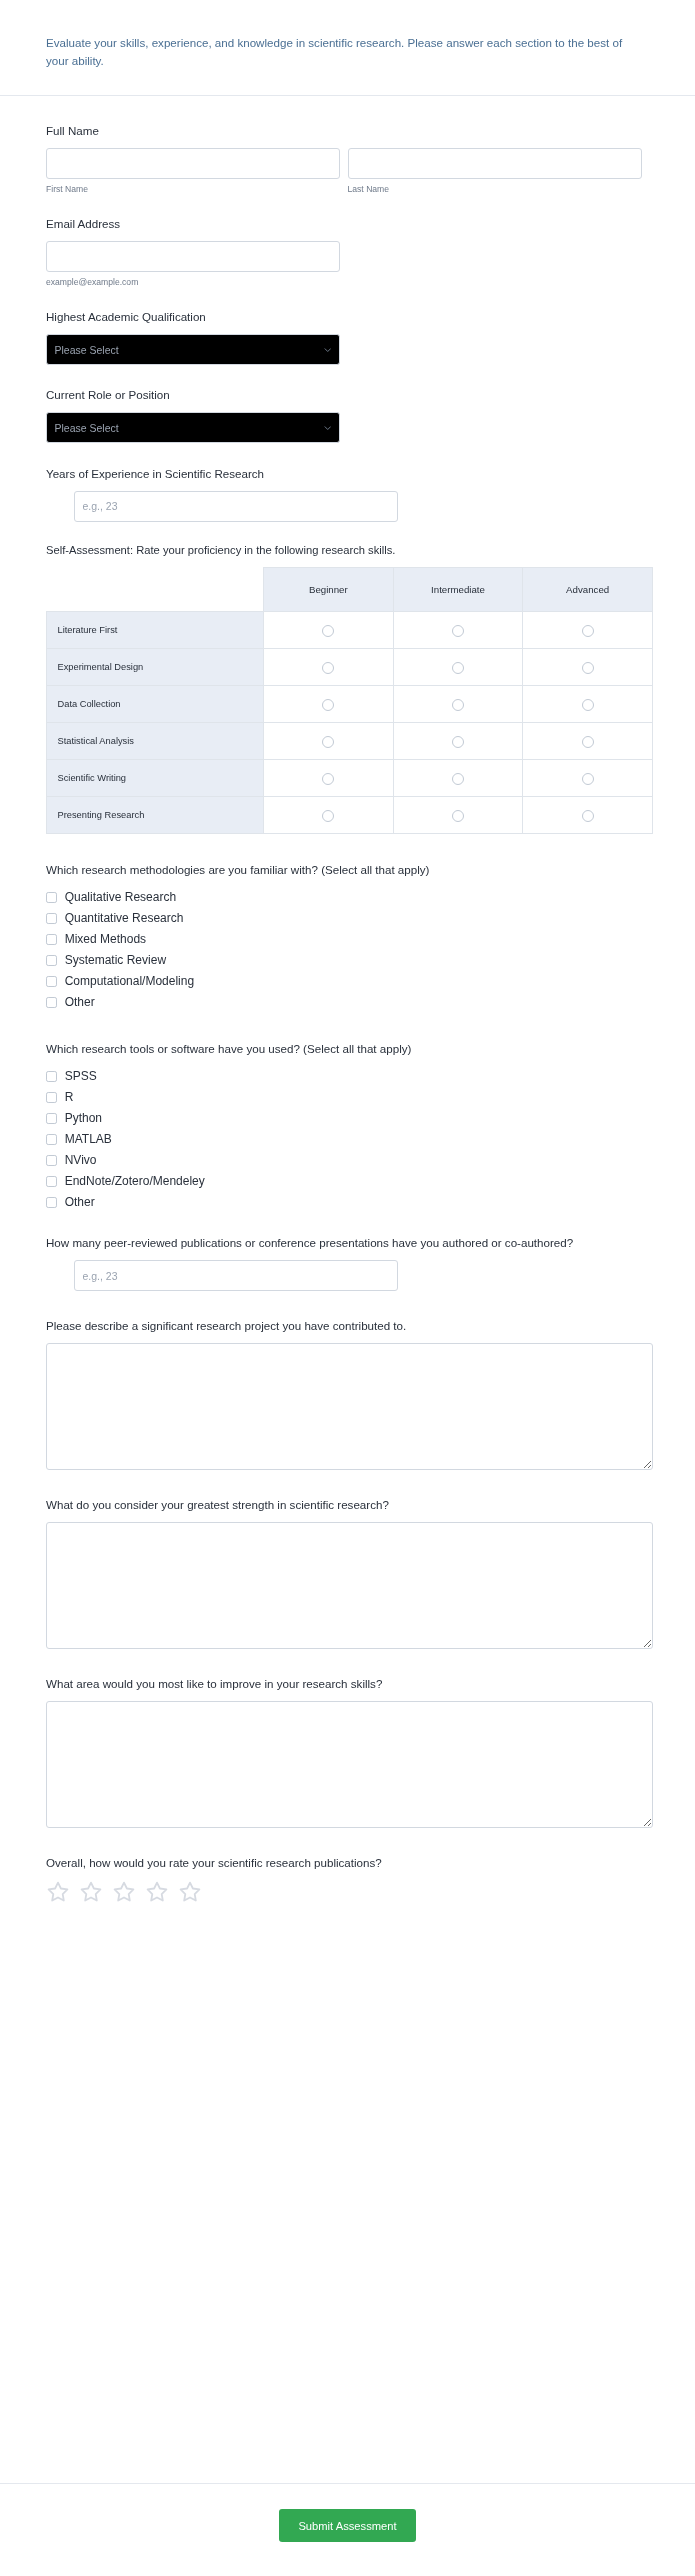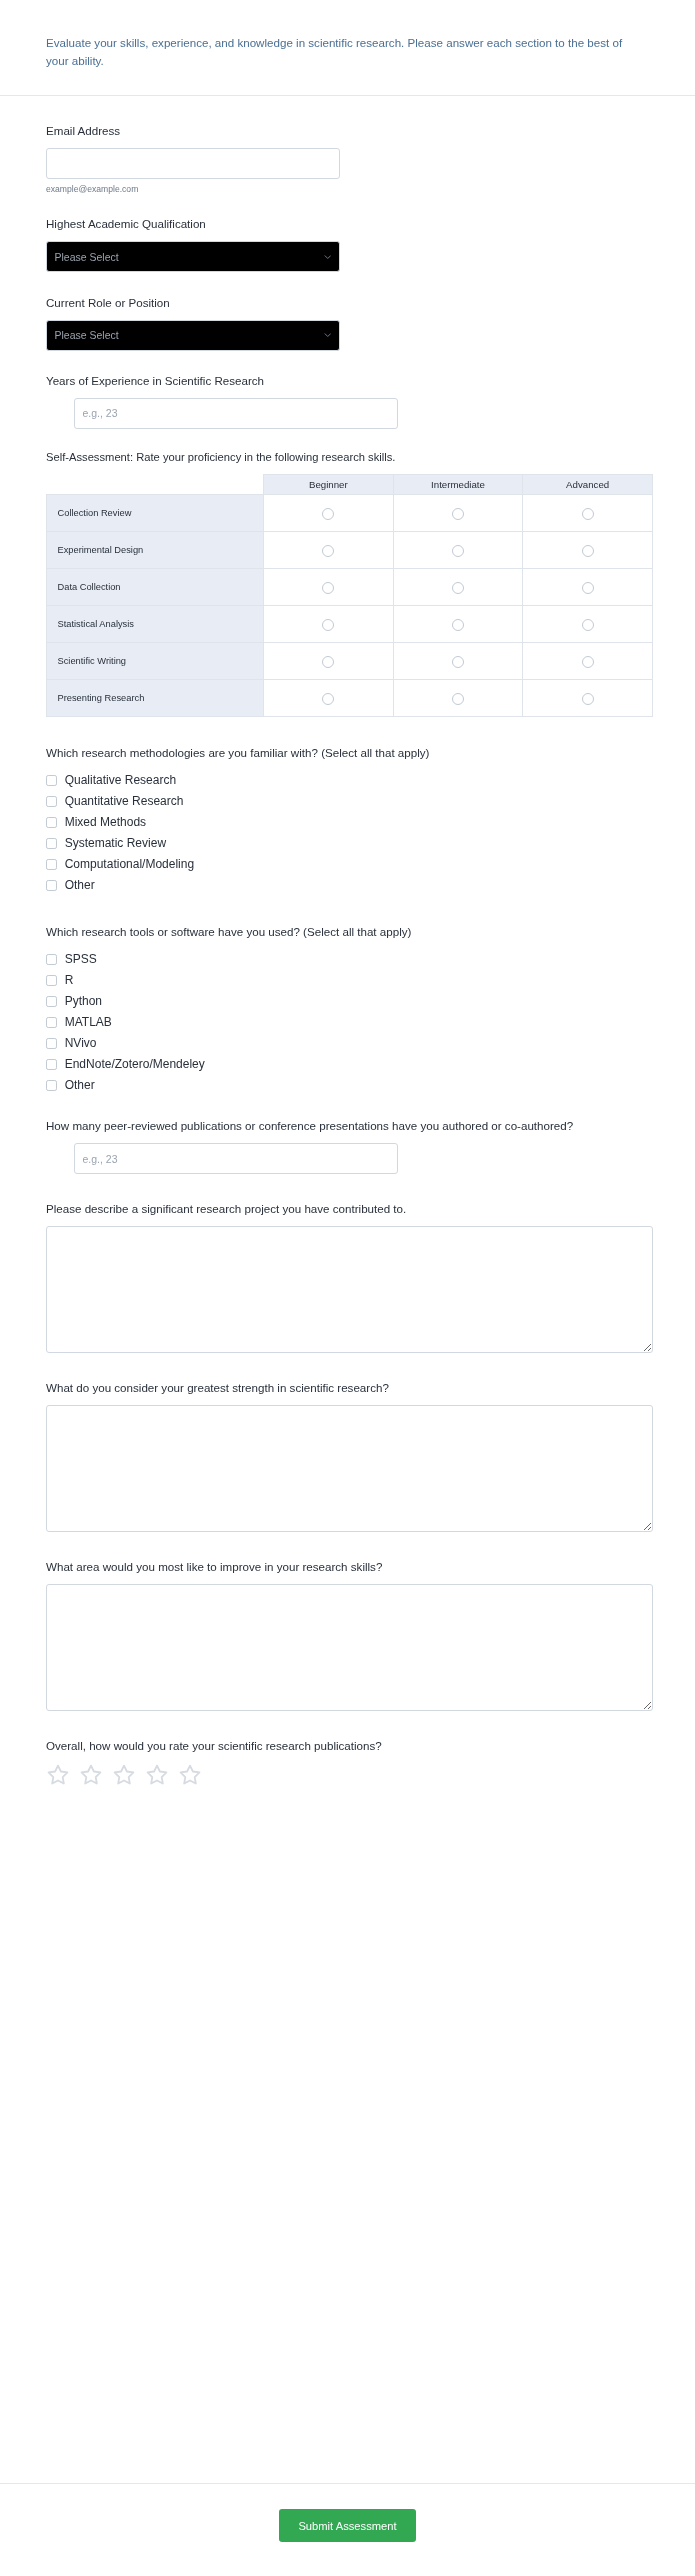--- a/index.html
+++ b/index.html
@@ -122,21 +122,21 @@
     table-layout: fixed;
   }
   table.matrix th, table.matrix td {
     border: 0.7px solid #dfe4ea;
   }
   table.matrix thead th {
     background: #e8edf5;
     font-size: 9.7px;
     font-weight: normal;
     color: #29303b;
-    height: 20px;
+    height: 44px;
     text-align: center;
   }
   table.matrix thead th.corner {
     background: #ffffff;
     border-left: none;
     border-top: none;
     width: 217px;
   }
   table.matrix tbody th {
     background: #e8edf5;
@@ -230,20 +230,33 @@
 <body>
 
 <div class="page">
 
   <div class="form-header">
     <p class="form-subtitle">Evaluate your skills, experience, and knowledge in scientific research. Please answer each section to the best of your ability.</p>
   </div>
 
   <div class="form-body">
 
+    <div class="field-block">
+      <div class="field-label">Full Name</div>
+      <div class="name-row">
+        <div class="name-col">
+          <input class="input-box" type="text" placeholder="" style="">
+          <div class="sub-label">First Name</div>
+        </div>
+        <div class="name-col">
+          <input class="input-box" type="text" placeholder="" style="">
+          <div class="sub-label">Last Name</div>
+        </div>
+      </div>
+    </div>
 
     <div class="field-block">
       <div class="field-label">Email Address</div>
       <input class="input-box w-email" type="text" placeholder="" style="">
       <div class="sub-label">example@example.com</div>
     </div>
 
     <div class="field-block">
       <div class="field-label">Highest Academic Qualification</div>
       <div class="select-wrap">
@@ -283,21 +296,21 @@
         <thead>
           <tr>
             <th class="corner"></th>
             <th>Beginner</th>
             <th>Intermediate</th>
             <th>Advanced</th>
           </tr>
         </thead>
         <tbody>
           <tr>
-            <th>Collection Review</th>
+            <th>Literature First</th>
             <td><span class="radio"></span></td>
             <td><span class="radio"></span></td>
             <td><span class="radio"></span></td>
           </tr>
           <tr>
             <th>Experimental Design</th>
             <td><span class="radio"></span></td>
             <td><span class="radio"></span></td>
             <td><span class="radio"></span></td>
           </tr>

